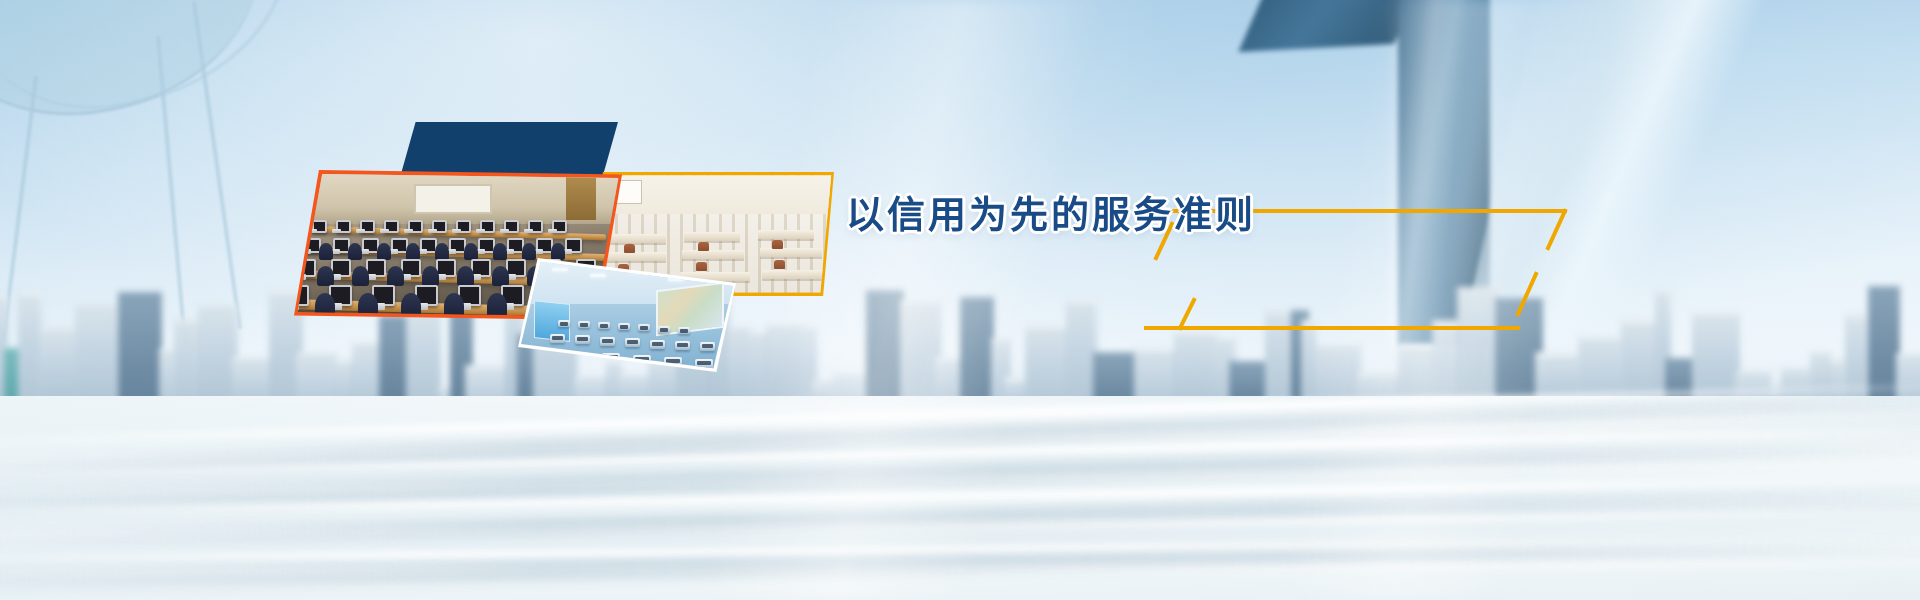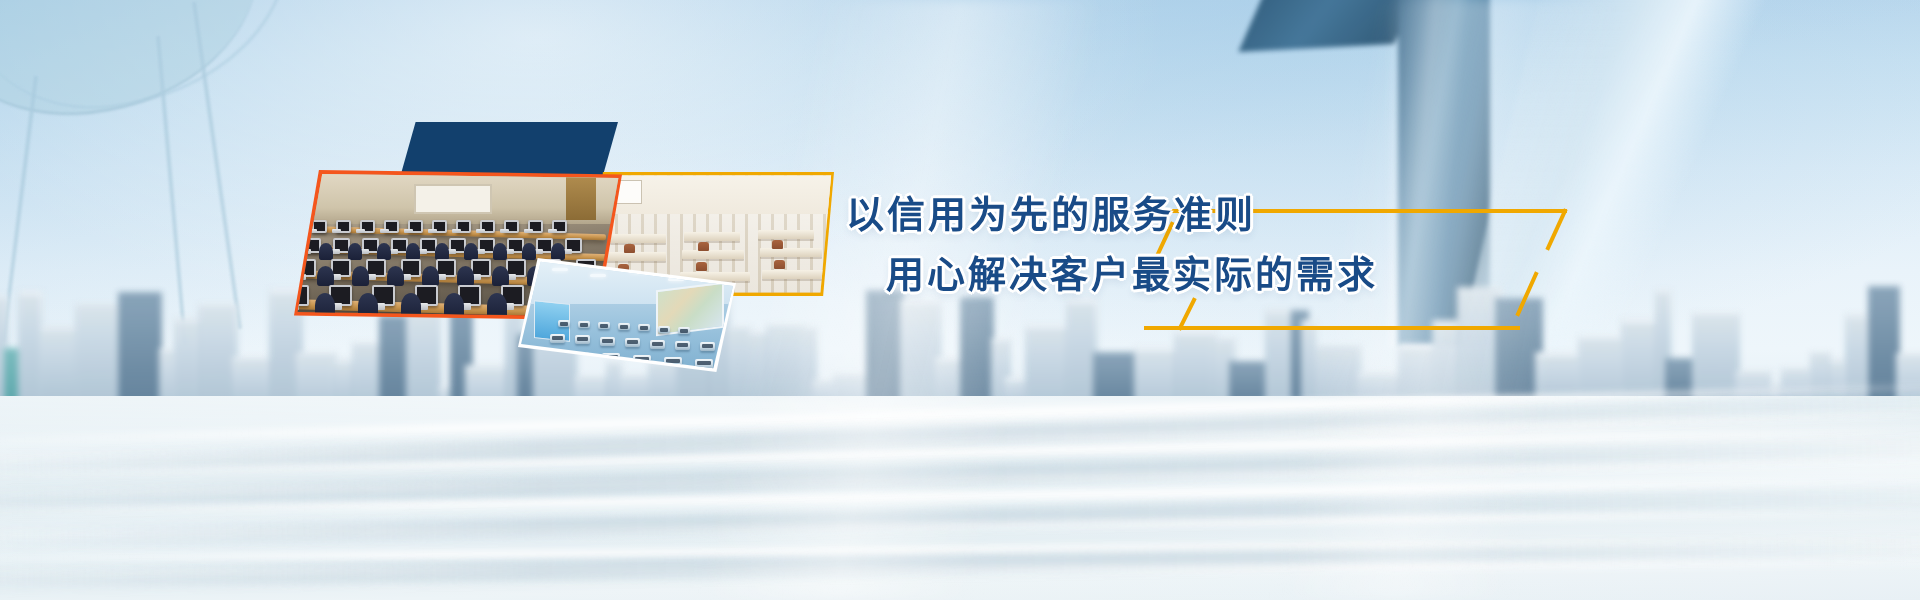--- a/index.html
+++ b/index.html
@@ -598,16 +598,15 @@
       <path d="M22 15 L415 15" stroke="#f0a800" stroke-width="4" stroke-linecap="square"></path>
       <path d="M415 15 L398 52" stroke="#f0a800" stroke-width="4" stroke-linecap="square"></path>
       <path d="M386 78 L368 118" stroke="#f0a800" stroke-width="4" stroke-linecap="square"></path>
       <path d="M368 132 L-4 132" stroke="#f0a800" stroke-width="4" stroke-linecap="square"></path>
       <path d="M44 104 L30 132" stroke="#f0a800" stroke-width="4" stroke-linecap="square"></path>
     </svg>
   </div>
 
   <div class="headline">
     <div class="line line1">以信用为先的服务准则</div>
-    <div class="line line2">用心解决客户最实际的需求</div>
   </div>
 
 </div>
 
 </body></html>

